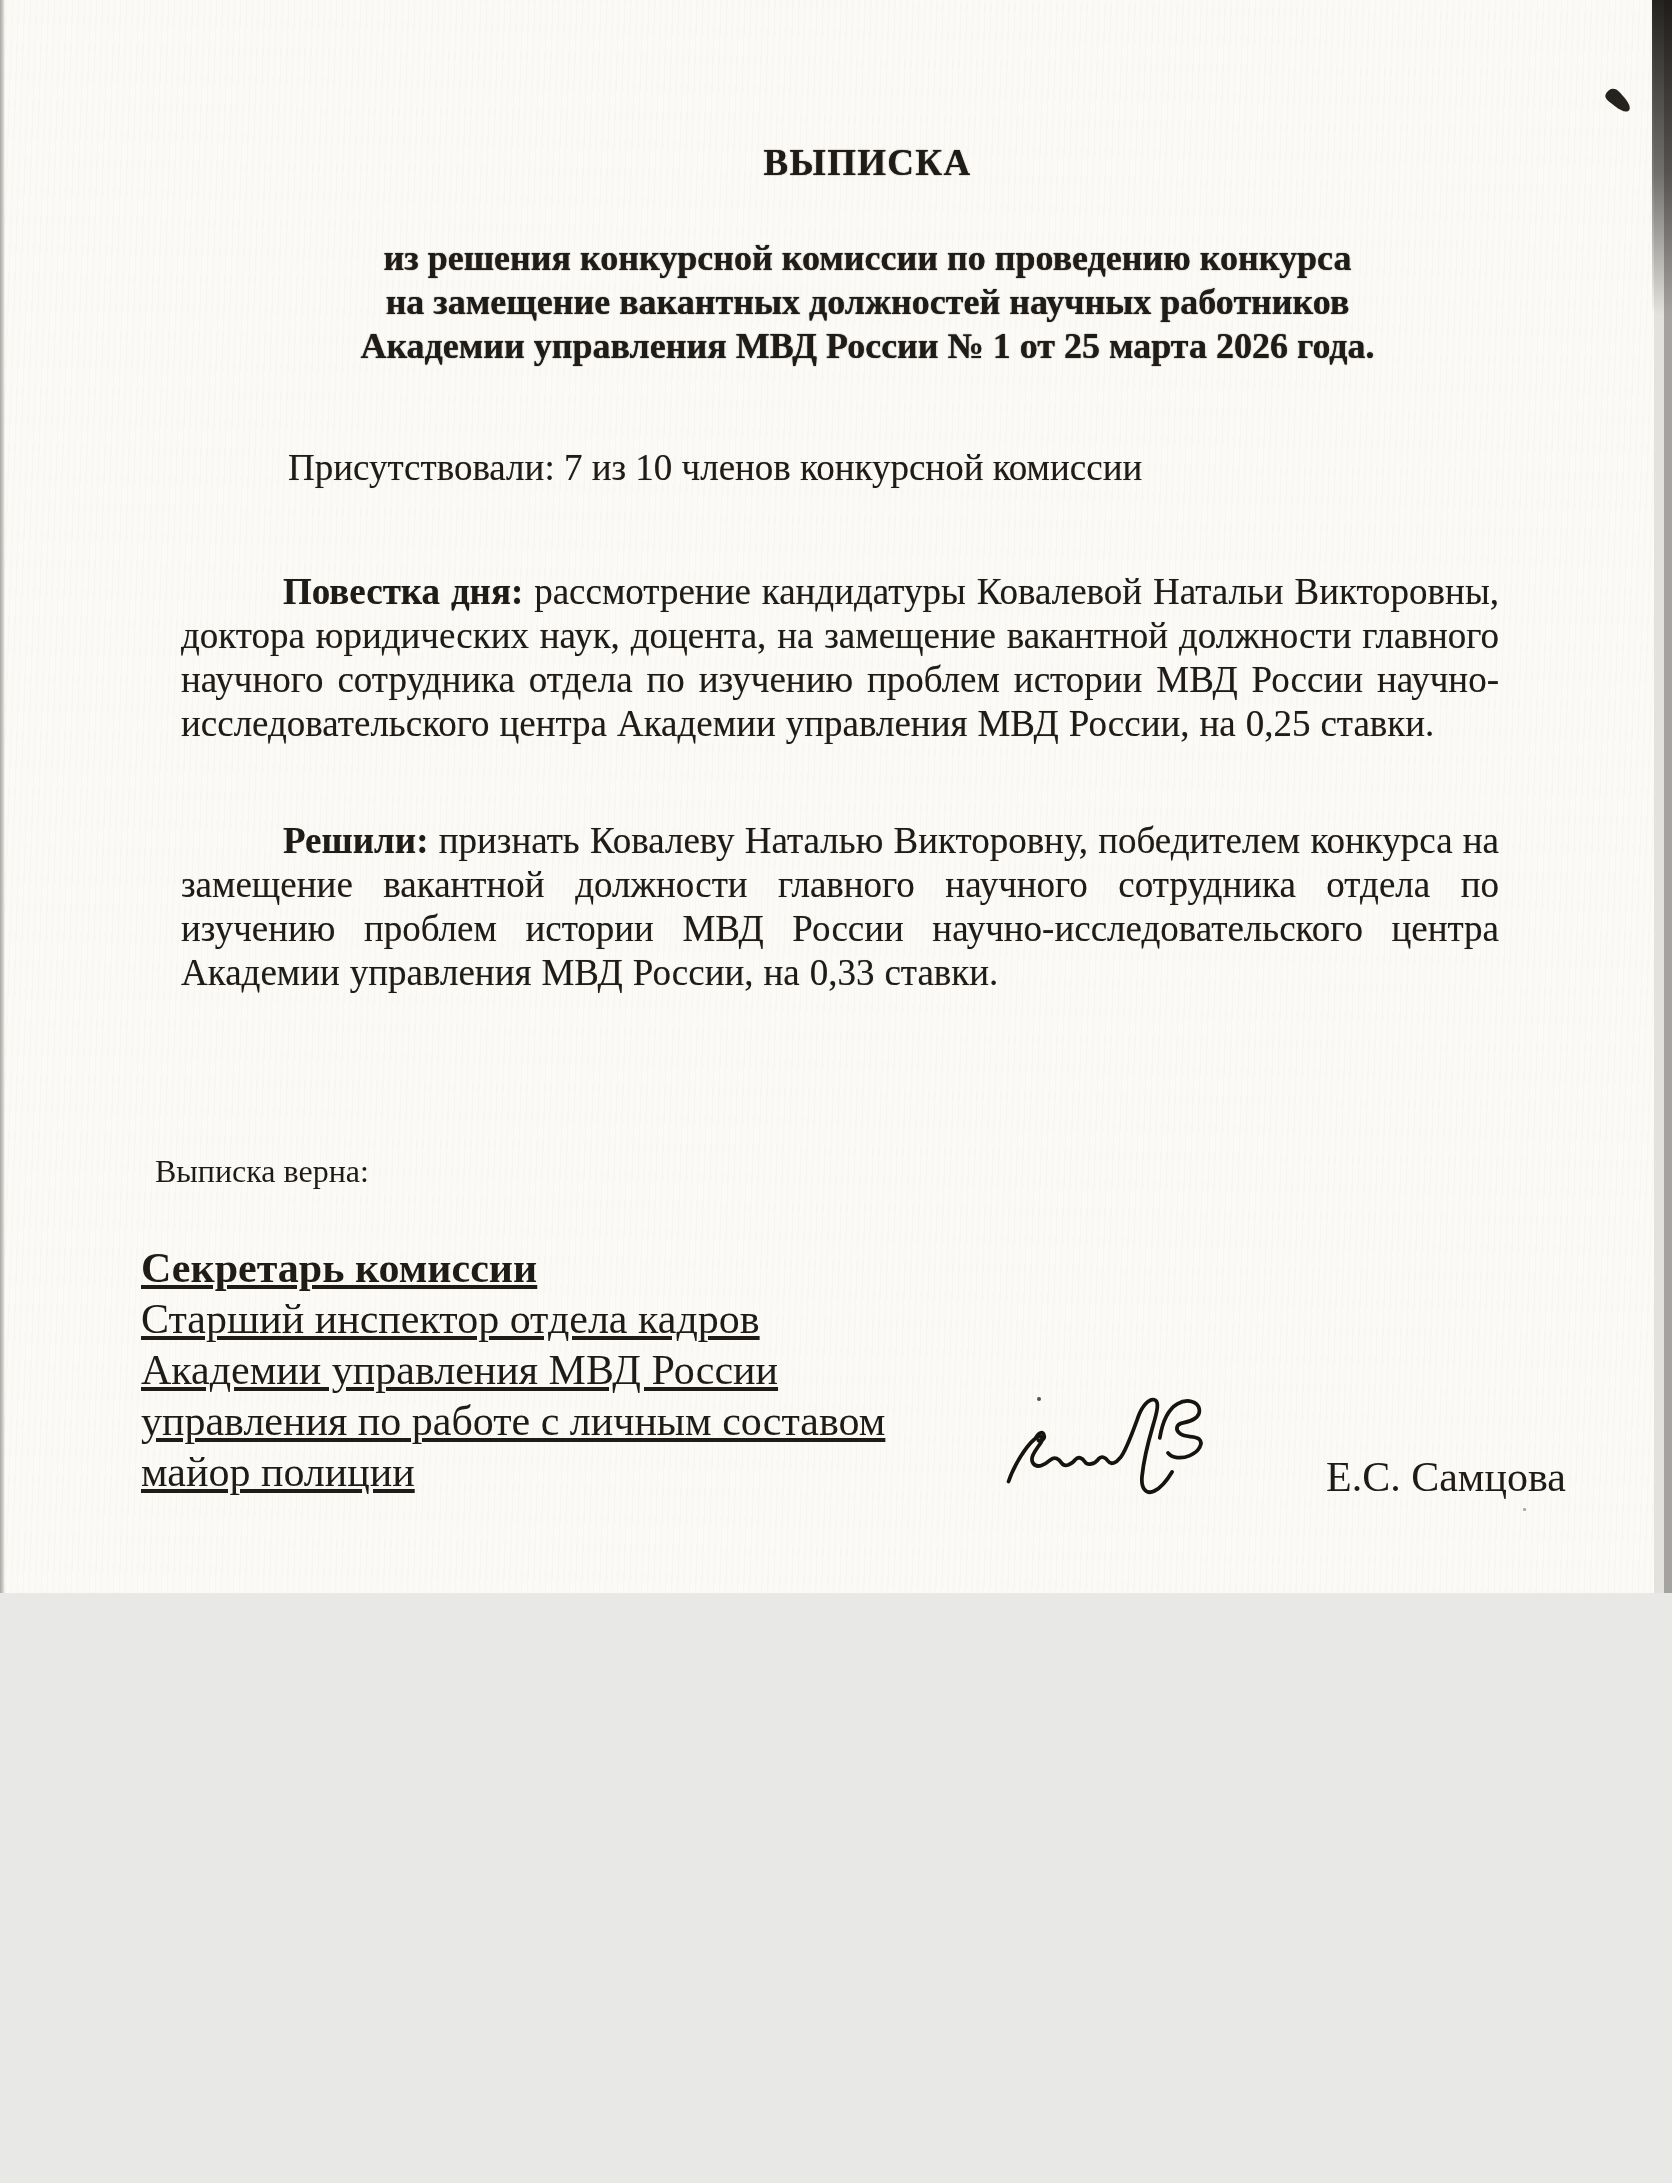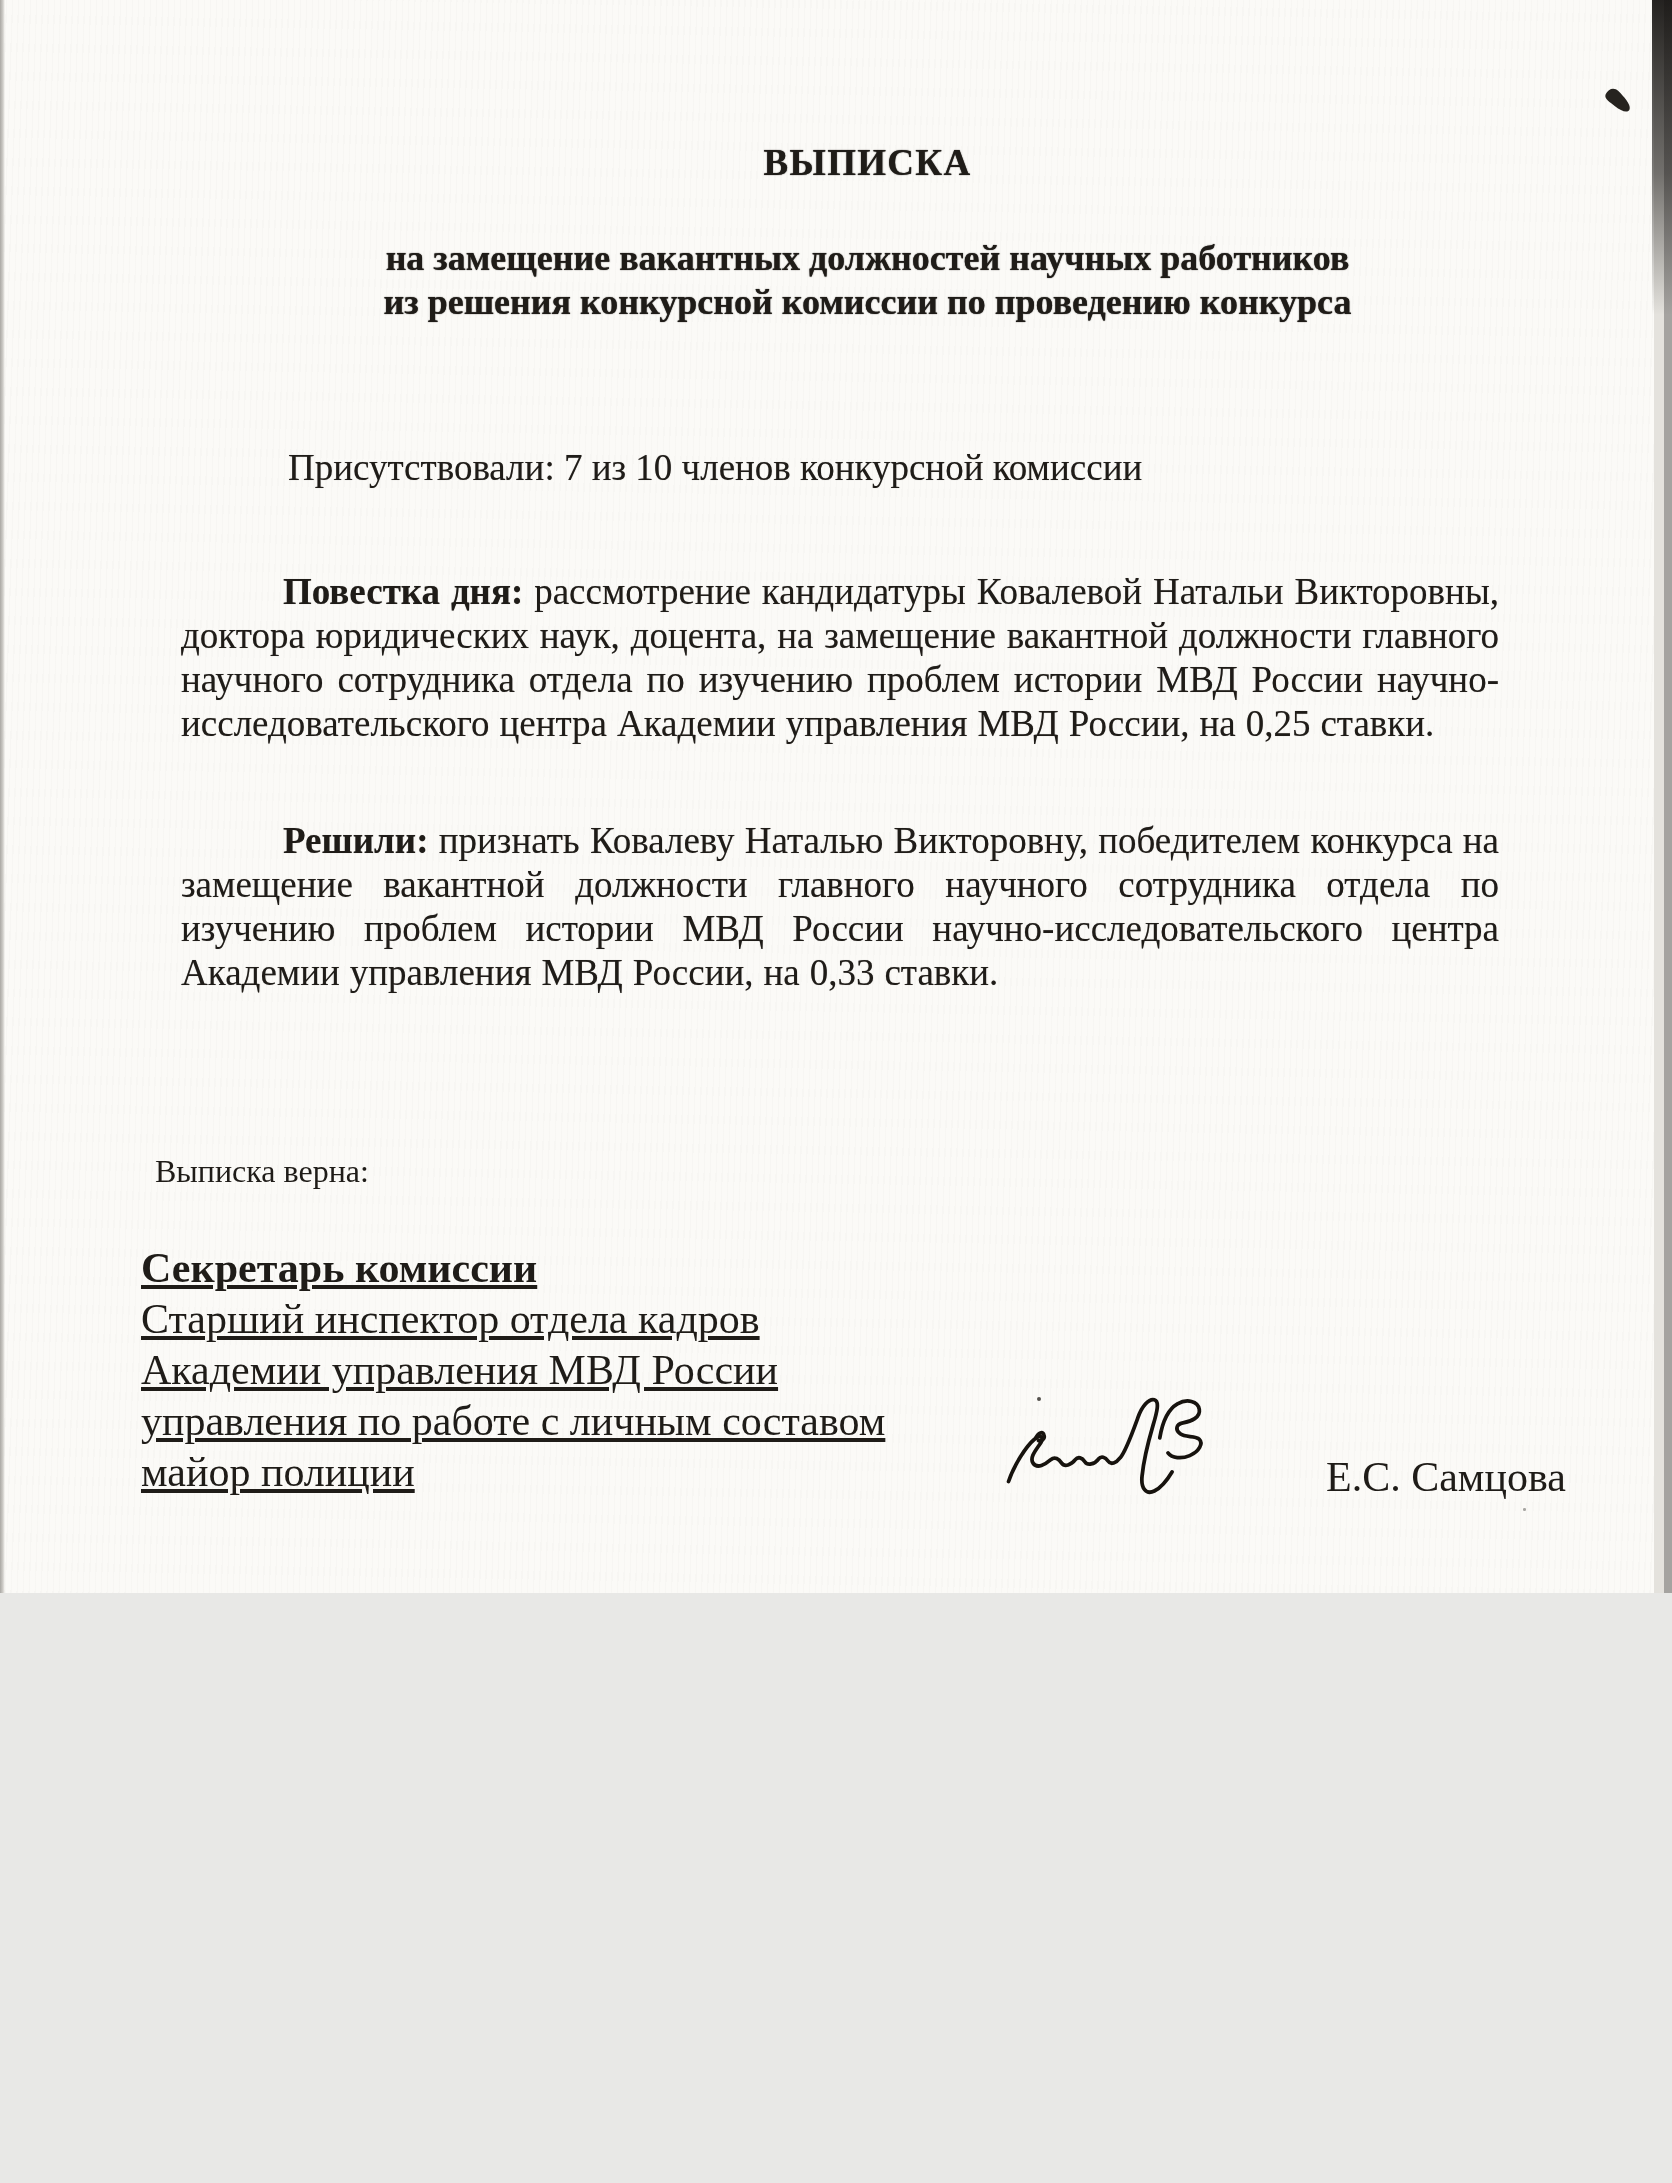--- a/index.html
+++ b/index.html
@@ -84,22 +84,23 @@
 </head>
 <body>
 
 <div class="page">
 
   <div class="noise"></div>
 
   <div class="title b hdrbleed">ВЫПИСКА</div>
 
   <div class="subtitle b hdrbleed">
+    <div>из решения конкурсной комиссии по проведению конкурса</div>
     <div>на замещение вакантных должностей научных работников</div>
-    <div>из решения конкурсной комиссии по проведению конкурса</div>
+    <div>Академии управления МВД России № 1 от 25 марта 2026 года.</div>
   </div>
 
   <div class="attendance scanbleed">Присутствовали: 7 из 10 членов конкурсной комиссии</div>
 
   <p class="para para-agenda scanbleed"><span class="b">Повестка дня:</span> <span>рассмотрение кандидатуры Ковалевой Натальи Викторовны, доктора юридических наук, доцента, на замещение вакантной должности главного научного сотрудника отдела по изучению проблем истории МВД России научно-исследовательского центра Академии управления МВД России, на 0,25 ставки.</span></p>
 
   <p class="para para-resolution scanbleed"><span class="b">Решили:</span> <span>признать Ковалеву Наталью Викторовну, победителем конкурса на замещение вакантной должности главного научного сотрудника отдела по изучению проблем истории МВД России научно-исследовательского центра Академии управления МВД России, на 0,33 ставки.</span></p>
 
   <div class="certification">Выписка верна:</div>
 

